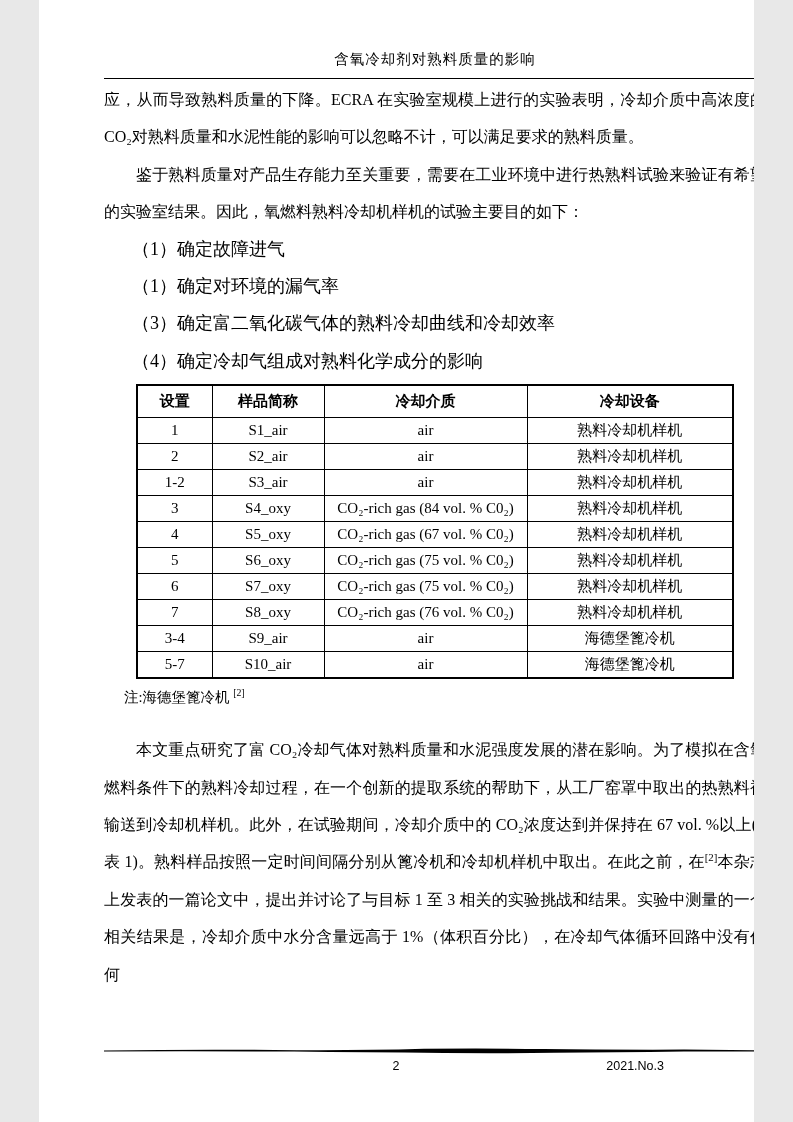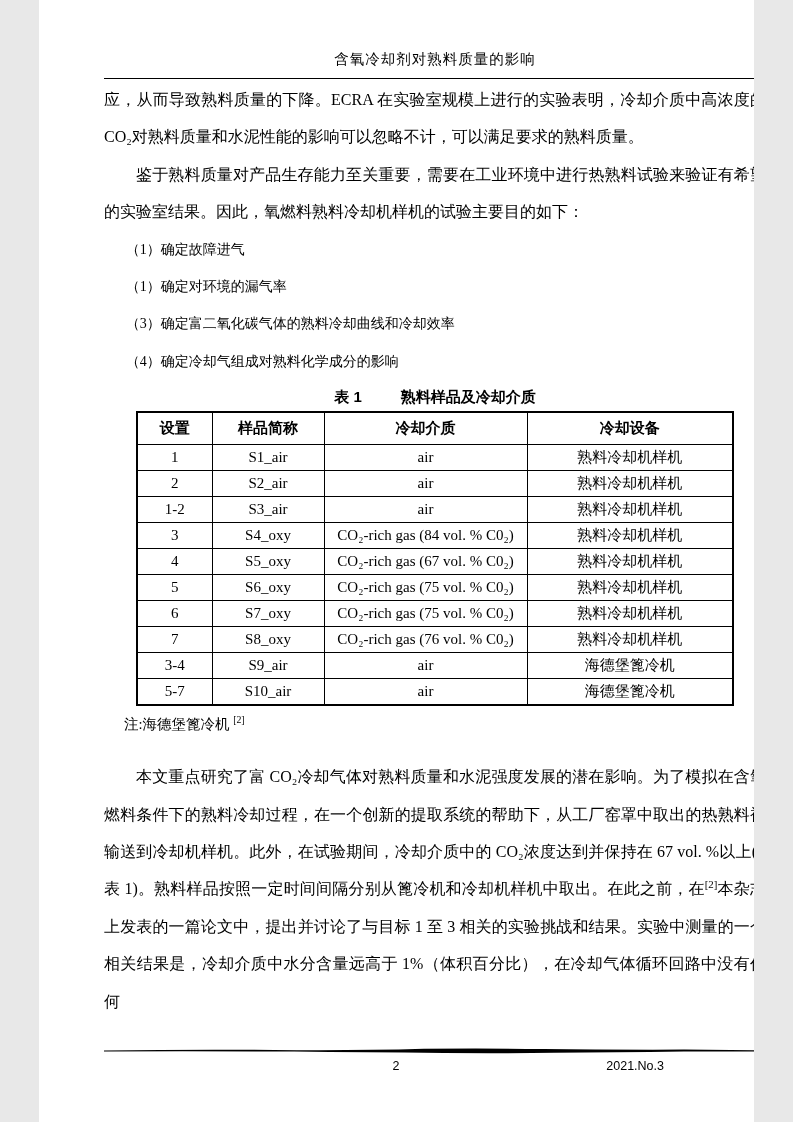--- a/index.html
+++ b/index.html
@@ -28,21 +28,21 @@
     margin:0;
     font-size:16px;
     line-height:37.4px;
     text-align:justify;
     text-justify:inter-ideograph;
   }
   .para.indent { text-indent:2em; }
   .para.first { margin-top:2px; }
   .objective {
     margin:0;
-    font-size:14px;
+    font-size:18px;
     line-height:37.4px;
     padding-left:1.55em;
   }
   .table-caption {
     margin-top:7px;
     text-align:center;
     font-family:"Liberation Sans","DejaVu Sans",sans-serif;
     font-weight:bold;
     font-size:15px;
     line-height:20px;
@@ -114,23 +114,20 @@
 
     <p class="para first"><span>应，从而导致熟料质量的下降。ECRA 在实验室规模上进行的实验表明，冷却介质中高浓度的 CO₂对熟料质量和水泥性能的影响可以忽略不计，可以满足要求的熟料质量。</span></p>
 
     <p class="para indent"><span>鉴于熟料质量对产品生存能力至关重要，需要在工业环境中进行热熟料试验来验证有希望的实验室结果。因此，氧燃料熟料冷却机样机的试验主要目的如下：</span></p>
 
     <p class="objective">（1）确定故障进气</p>
     <p class="objective">（1）确定对环境的漏气率</p>
     <p class="objective">（3）确定富二氧化碳气体的熟料冷却曲线和冷却效率</p>
     <p class="objective">（4）确定冷却气组成对熟料化学成分的影响</p>
 
-    <div class="table-caption">
-      <span class="cap-label">表 1</span><span>熟料样品及冷却介质</span>
-    </div>
 
     <table class="sample-table">
       <colgroup>
         <col class="col-setup">
           <col class="col-sample">
           <col class="col-medium">
           <col class="col-device">
       </colgroup>
       <thead>
         <tr>

